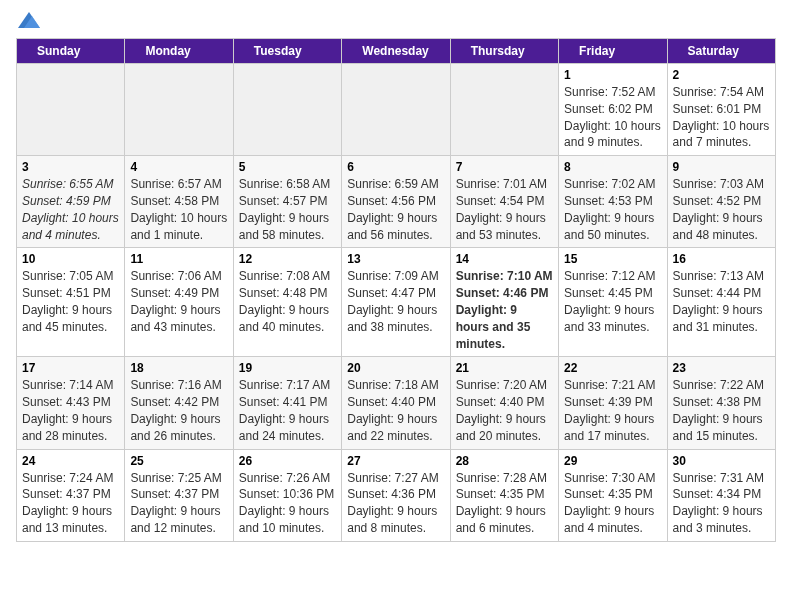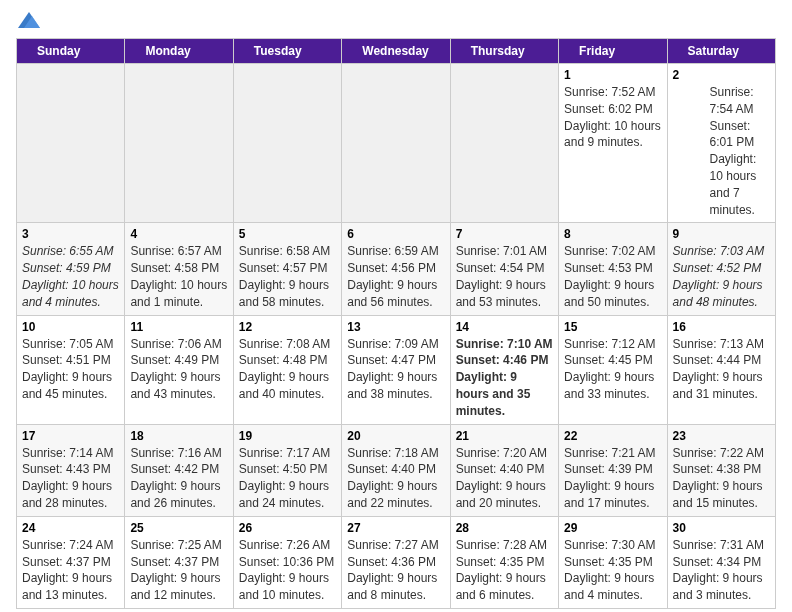--- a/index.html
+++ b/index.html
@@ -120,21 +120,21 @@
         <td class="empty-cell"></td>
         <td class="empty-cell"></td>
         <td>
           <span class="day-number">1</span>
           <div class="day-info" style="white-space: pre-line;">Sunrise: 7:52 AM
 Sunset: 6:02 PM
 Daylight: 10 hours and 9 minutes.</div>
         </td>
         <td>
           <span class="day-number">2</span>
-          <div class="day-info" style="white-space: pre-line; margin-left: 37px;">Sunrise: 7:54 AM
+          <div class="day-info" style="white-space: pre-line;">Sunrise: 7:54 AM
 Sunset: 6:01 PM
 Daylight: 10 hours and 7 minutes.</div>
         </td>
       </tr>
       <tr class="row-even">
         <td>
           <span class="day-number">3</span>
           <div class="day-info" style="white-space: pre-line; font-style: italic;">Sunrise: 6:55 AM
 Sunset: 4:59 PM
 Daylight: 10 hours and 4 minutes.</div>
@@ -164,21 +164,21 @@
 Daylight: 9 hours and 53 minutes.</div>
         </td>
         <td>
           <span class="day-number">8</span>
           <div class="day-info" style="white-space: pre-line;">Sunrise: 7:02 AM
 Sunset: 4:53 PM
 Daylight: 9 hours and 50 minutes.</div>
         </td>
         <td>
           <span class="day-number">9</span>
-          <div class="day-info" style="white-space: pre-line; font-style: italic;">Sunrise: 7:03 AM
+          <div class="day-info" style="white-space: pre-line;">Sunrise: 7:03 AM
 Sunset: 4:52 PM
 Daylight: 9 hours and 48 minutes.</div>
         </td>
       </tr>
       <tr>
         <td>
           <span class="day-number">10</span>
           <div class="day-info" style="white-space: pre-line;">Sunrise: 7:05 AM
 Sunset: 4:51 PM
 Daylight: 9 hours and 45 minutes.</div>
@@ -229,21 +229,21 @@
         </td>
         <td>
           <span class="day-number">18</span>
           <div class="day-info" style="white-space: pre-line;">Sunrise: 7:16 AM
 Sunset: 4:42 PM
 Daylight: 9 hours and 26 minutes.</div>
         </td>
         <td>
           <span class="day-number">19</span>
           <div class="day-info" style="white-space: pre-line;">Sunrise: 7:17 AM
-Sunset: 4:50 PM
+Sunset: 4:41 PM
 Daylight: 9 hours and 24 minutes.</div>
         </td>
         <td>
           <span class="day-number">20</span>
           <div class="day-info" style="white-space: pre-line;">Sunrise: 7:18 AM
 Sunset: 4:40 PM
 Daylight: 9 hours and 22 minutes.</div>
         </td>
         <td>
           <span class="day-number">21</span>

